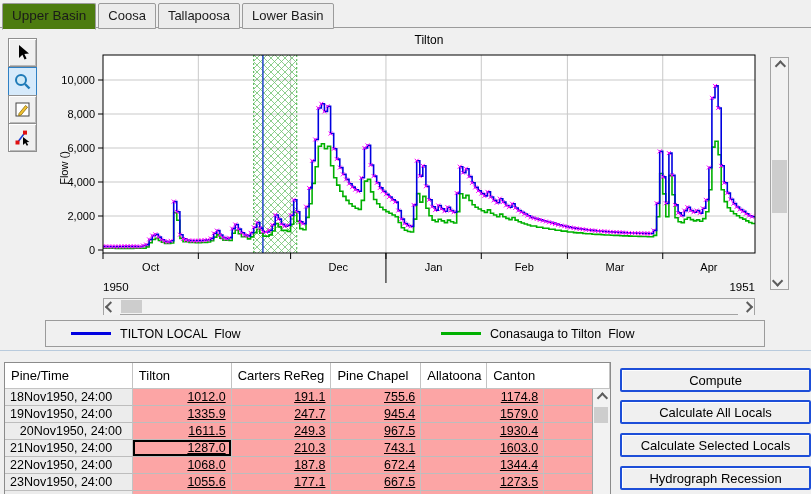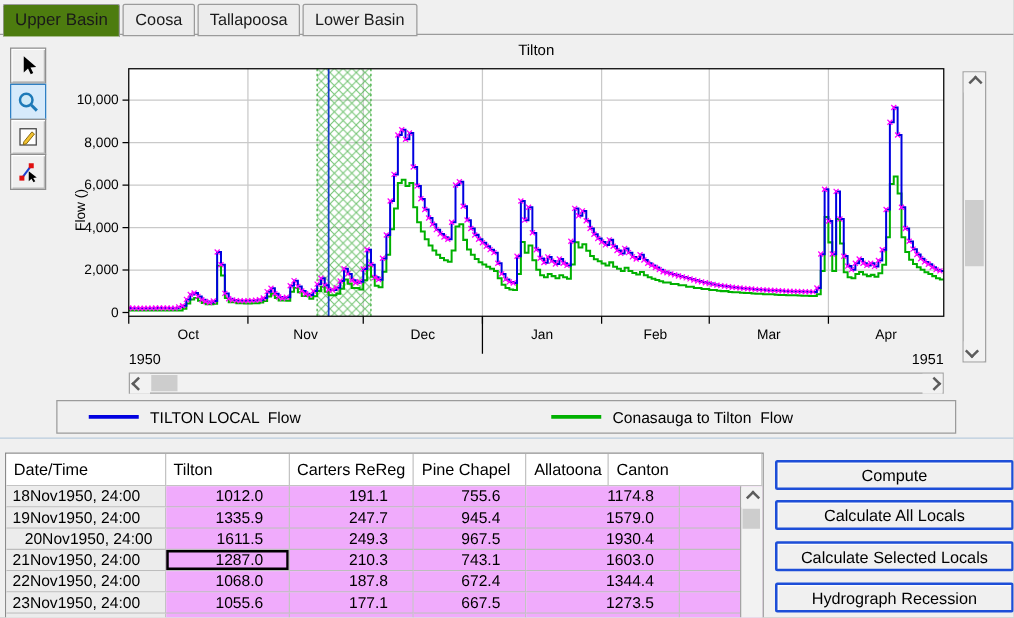--- a/index.html
+++ b/index.html
@@ -34,21 +34,21 @@
 
   .split{position:absolute;left:0;top:350px;width:100%;height:1px;background:#b9cbdd;}
 
   
   .tablebox{position:absolute;left:4px;top:362px;width:607px;height:200px;background:#fff;border:1px solid #8b8b8b;box-sizing:border-box;overflow:hidden;}
   .thead{display:flex;height:26px;background:#fff;}
   .th{box-sizing:border-box;border-right:1px solid #c3c3c3;border-bottom:1px solid #c3c3c3;font-size:13px;color:#000;padding:5px 0 0 6px;overflow:hidden;white-space:nowrap;}
   .tr{display:flex;height:17px;}
   .td{box-sizing:border-box;border-right:1px solid #c3c3c3;border-bottom:1px solid #bdbdbd;font-size:12.5px;line-height:16px;overflow:hidden;white-space:nowrap;}
   .td.date{background:#ececec;padding-left:5px;color:#000;}
-  .td.num{background:#f0abfc;text-align:right;padding-right:20px;color:#000;}
+  .td.num{background:#fca5a5;text-align:right;padding-right:5px;color:#000;text-decoration:underline;}
   .td.sel{box-shadow:inset 0 0 0 2px #000;}
   .tscroll{position:absolute;top:26px;right:0;width:17px;bottom:0;background:#f2f2f2;border-left:1px solid #a3a3a3;}
 
   
   .abtn{position:absolute;left:620px;width:187px;height:20px;background:#f0f0f0;border:2px solid #1d4ed8;box-shadow:inset 1px 1px 0 #fdfdfd;display:flex;align-items:center;justify-content:center;font-size:13px;color:#000;border-radius:2px;}
 </style>
 </head>
 <body>
 
 <div class="window">
@@ -177,21 +177,21 @@
     <div class="item" style="left:395px;">
       <div class="sample" style="background:#00b000;"></div>
       <span class="lbl">Conasauga to Tilton  Flow</span>
     </div>
   </div>
 
   <div class="split"></div>
 
   <div class="tablebox">
     <div class="thead" id="table-head">
-        <div class="th" style="width: 128px;">Date/Time</div>
+        <div class="th" style="width: 128px;">Pine/Time</div>
         <div class="th" style="width: 99px;">Tilton</div>
         <div class="th" style="width: 100px;">Carters ReReg</div>
         <div class="th" style="width: 90px;">Pine Chapel</div>
         <div class="th" style="width: 66px;">Allatoona</div>
         <div class="th" style="width: 123px;">Canton</div>
       </div>
     <div id="table-body">
         <div class="tr">
           <div class="td date" style="width: 128px;">18Nov1950, 24:00</div>
           <div class="td num" style="width: 99px;">1012.0</div>

